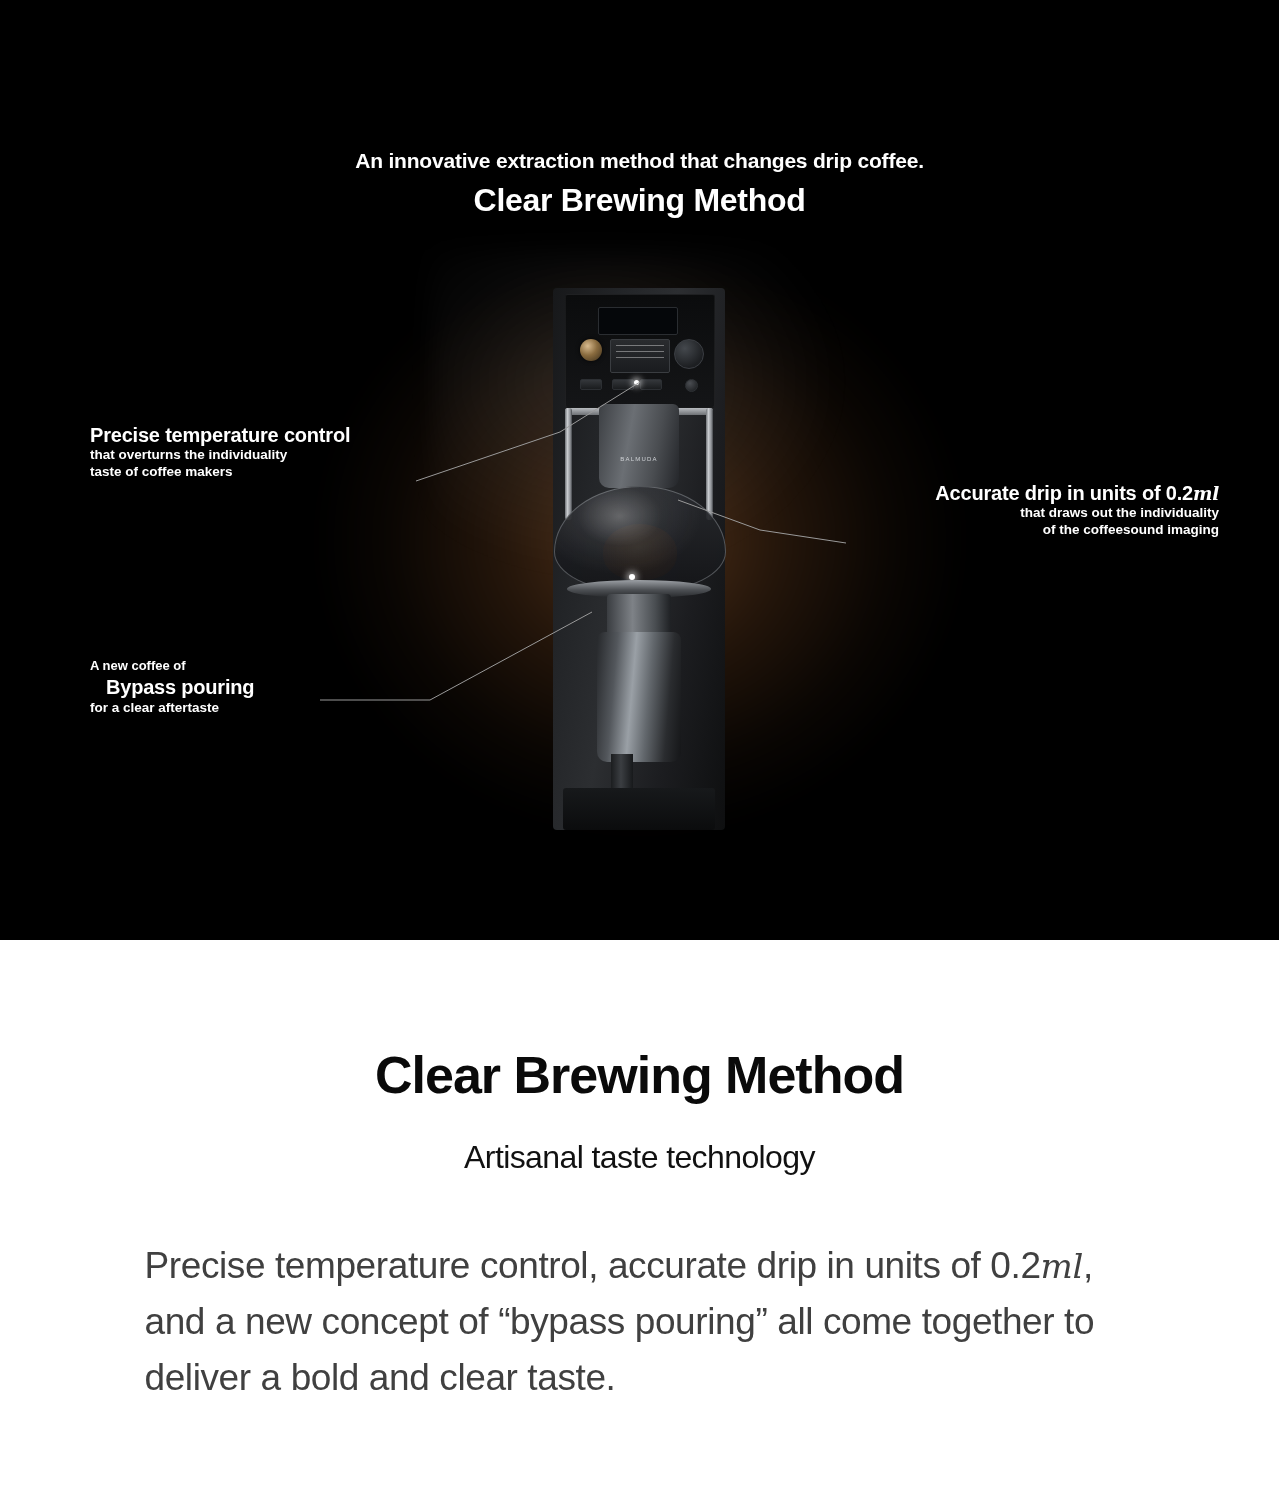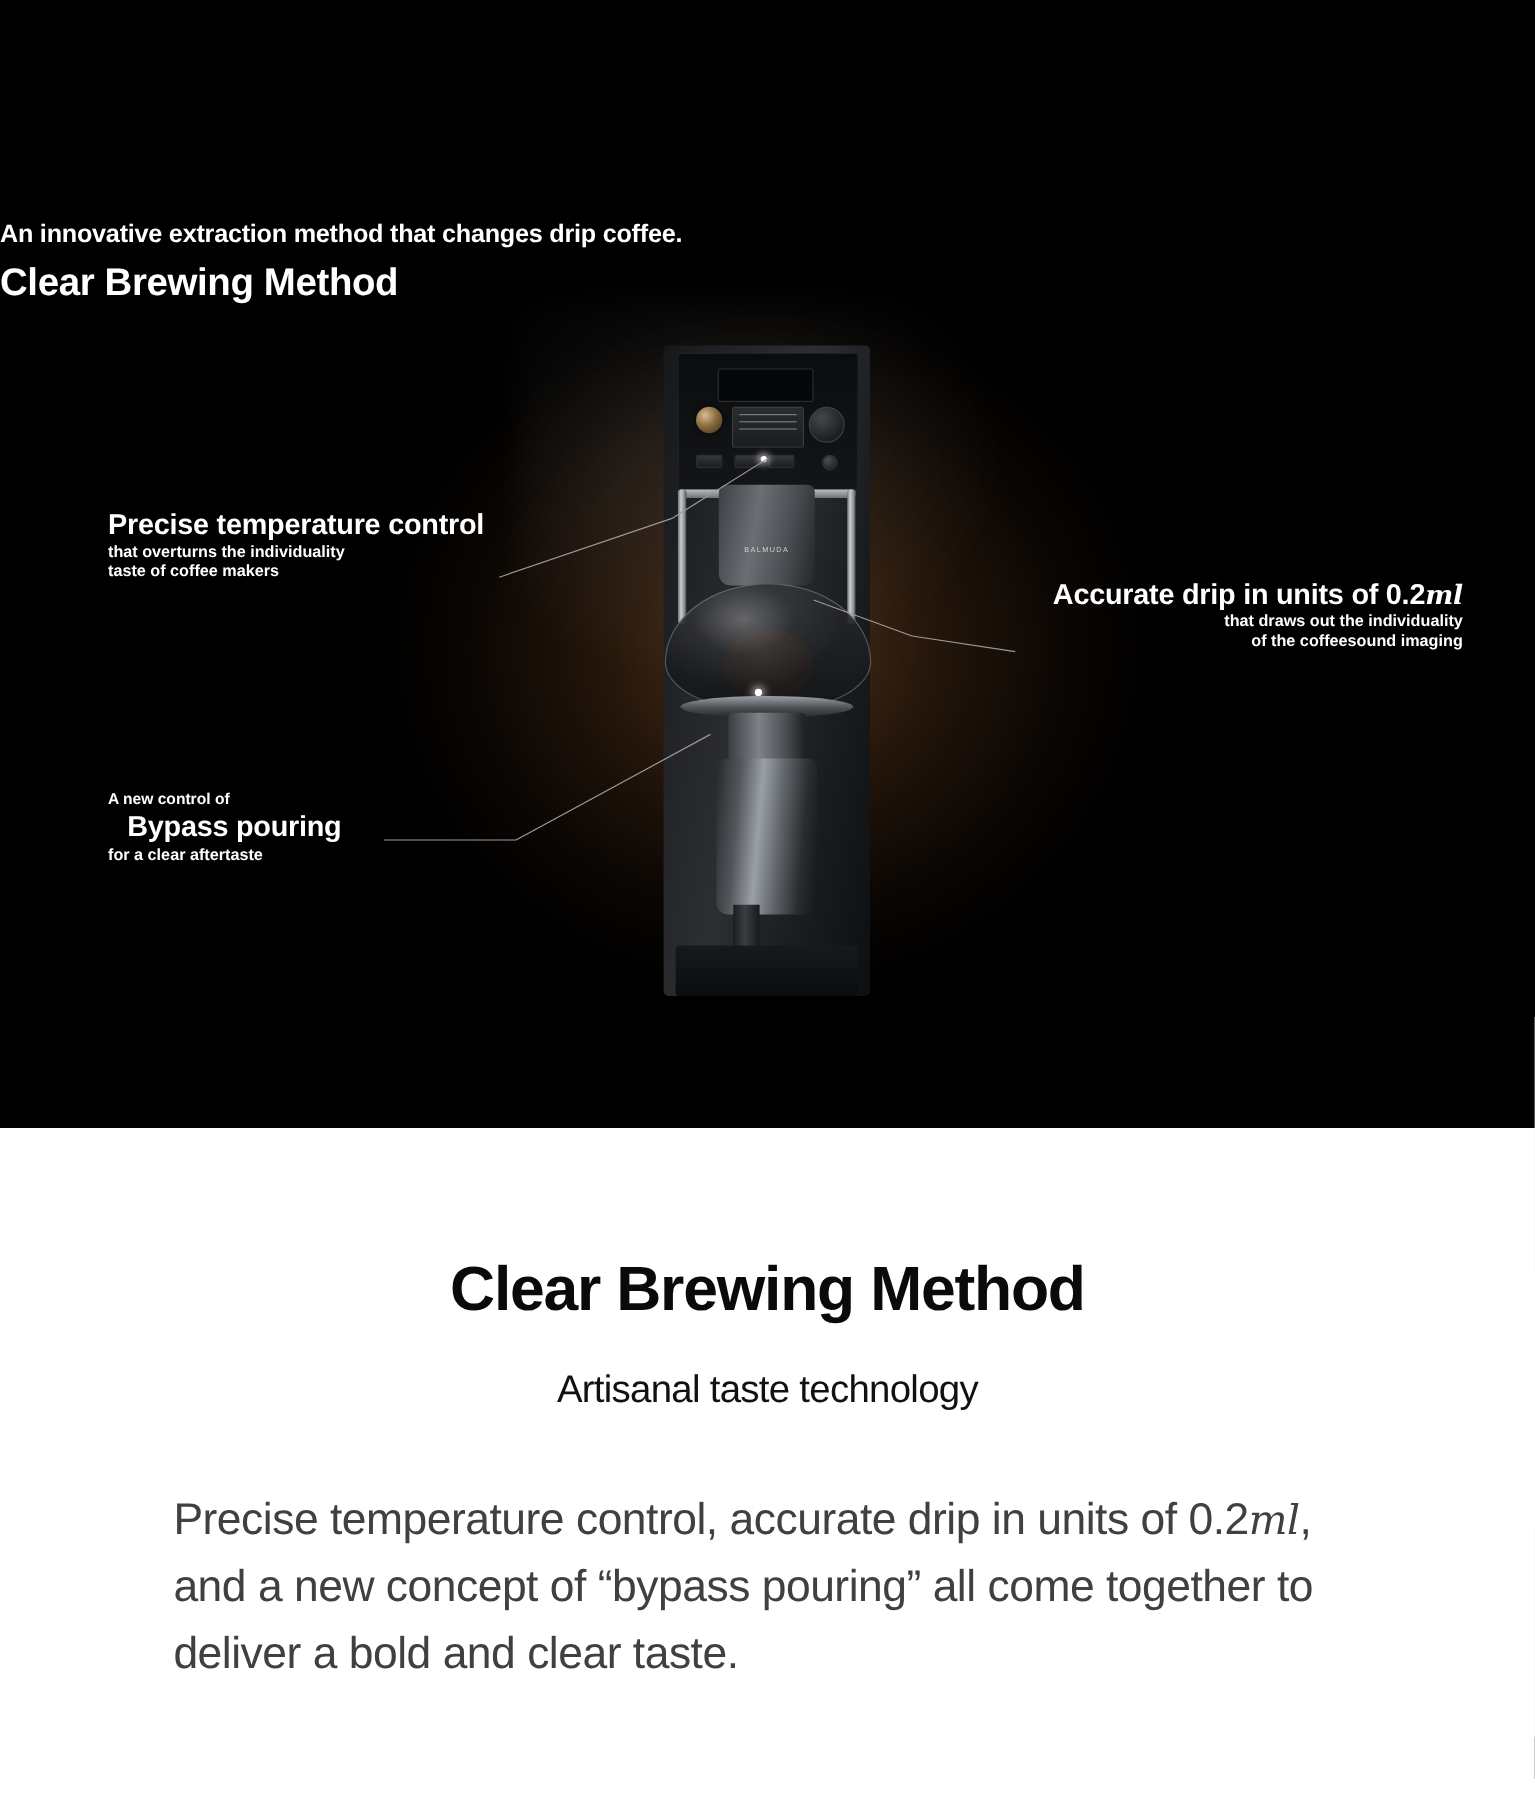--- a/index.html
+++ b/index.html
@@ -44,23 +44,22 @@
     height: 330px;
     background: radial-gradient(ellipse at 40% 40%, rgba(255,255,255,0.10) 0%, rgba(255,255,255,0.03) 45%, rgba(255,255,255,0) 70%);
     filter: blur(12px);
   }
 
   .hero-head {
     position: absolute;
     top: 148px;
     left: 0;
     width: 100%;
-    text-align: left;
+    text-align: center;
     color: #ffffff;
-    margin-top: 35px;
   }
   .hero-eyebrow {
     font-size: 21px;
     font-weight: 700;
     letter-spacing: -0.2px;
     line-height: 1.2;
   }
   .hero-title {
     margin-top: 9px;
     font-size: 32px;
@@ -250,21 +249,21 @@
     position: absolute;
     left: 10px; top: 500px;
     width: 152px; height: 42px;
     background: linear-gradient(180deg, #17191b 0%, #0b0c0d 100%);
     border-radius: 3px;
   }
 
   
   .callout { position: absolute; color: #ffffff; }
   .co-strong {
-    font-size: 24px;
+    font-size: 20px;
     font-weight: 700;
     letter-spacing: -0.2px;
     line-height: 1.15;
     white-space: nowrap;
   }
   .co-small {
     font-size: 13.5px;
     font-weight: 700;
     line-height: 1.25;
     white-space: nowrap;
@@ -382,21 +381,21 @@
     <div class="co-small">taste of coffee makers</div>
   </div>
 
   <div class="callout" id="callout-drip">
     <div class="co-strong"><span>Accurate drip in units of 0.2</span><span class="unit-ml">ml</span></div>
     <div class="co-small">that draws out the individuality</div>
     <div class="co-small">of the coffeesound imaging</div>
   </div>
 
   <div class="callout" id="callout-bypass">
-    <div class="co-tiny">A new control of</div>
+    <div class="co-tiny">A new coffee of</div>
     <div class="co-strong" style="margin:2px 0 1px 16px;">Bypass pouring</div>
     <div class="co-small">for a clear aftertaste</div>
   </div>
 </section>
 
 <section class="lower">
   <h1 class="lower-title">Clear Brewing Method</h1>
   <h2 class="lower-sub">Artisanal taste technology</h2>
   <p class="lower-body">
     <span>Precise temperature control, accurate drip in units of 0.2</span><span class="unit-ml">ml</span><span>, and a new concept of “bypass pouring” all come together to deliver a bold and clear taste.</span>

